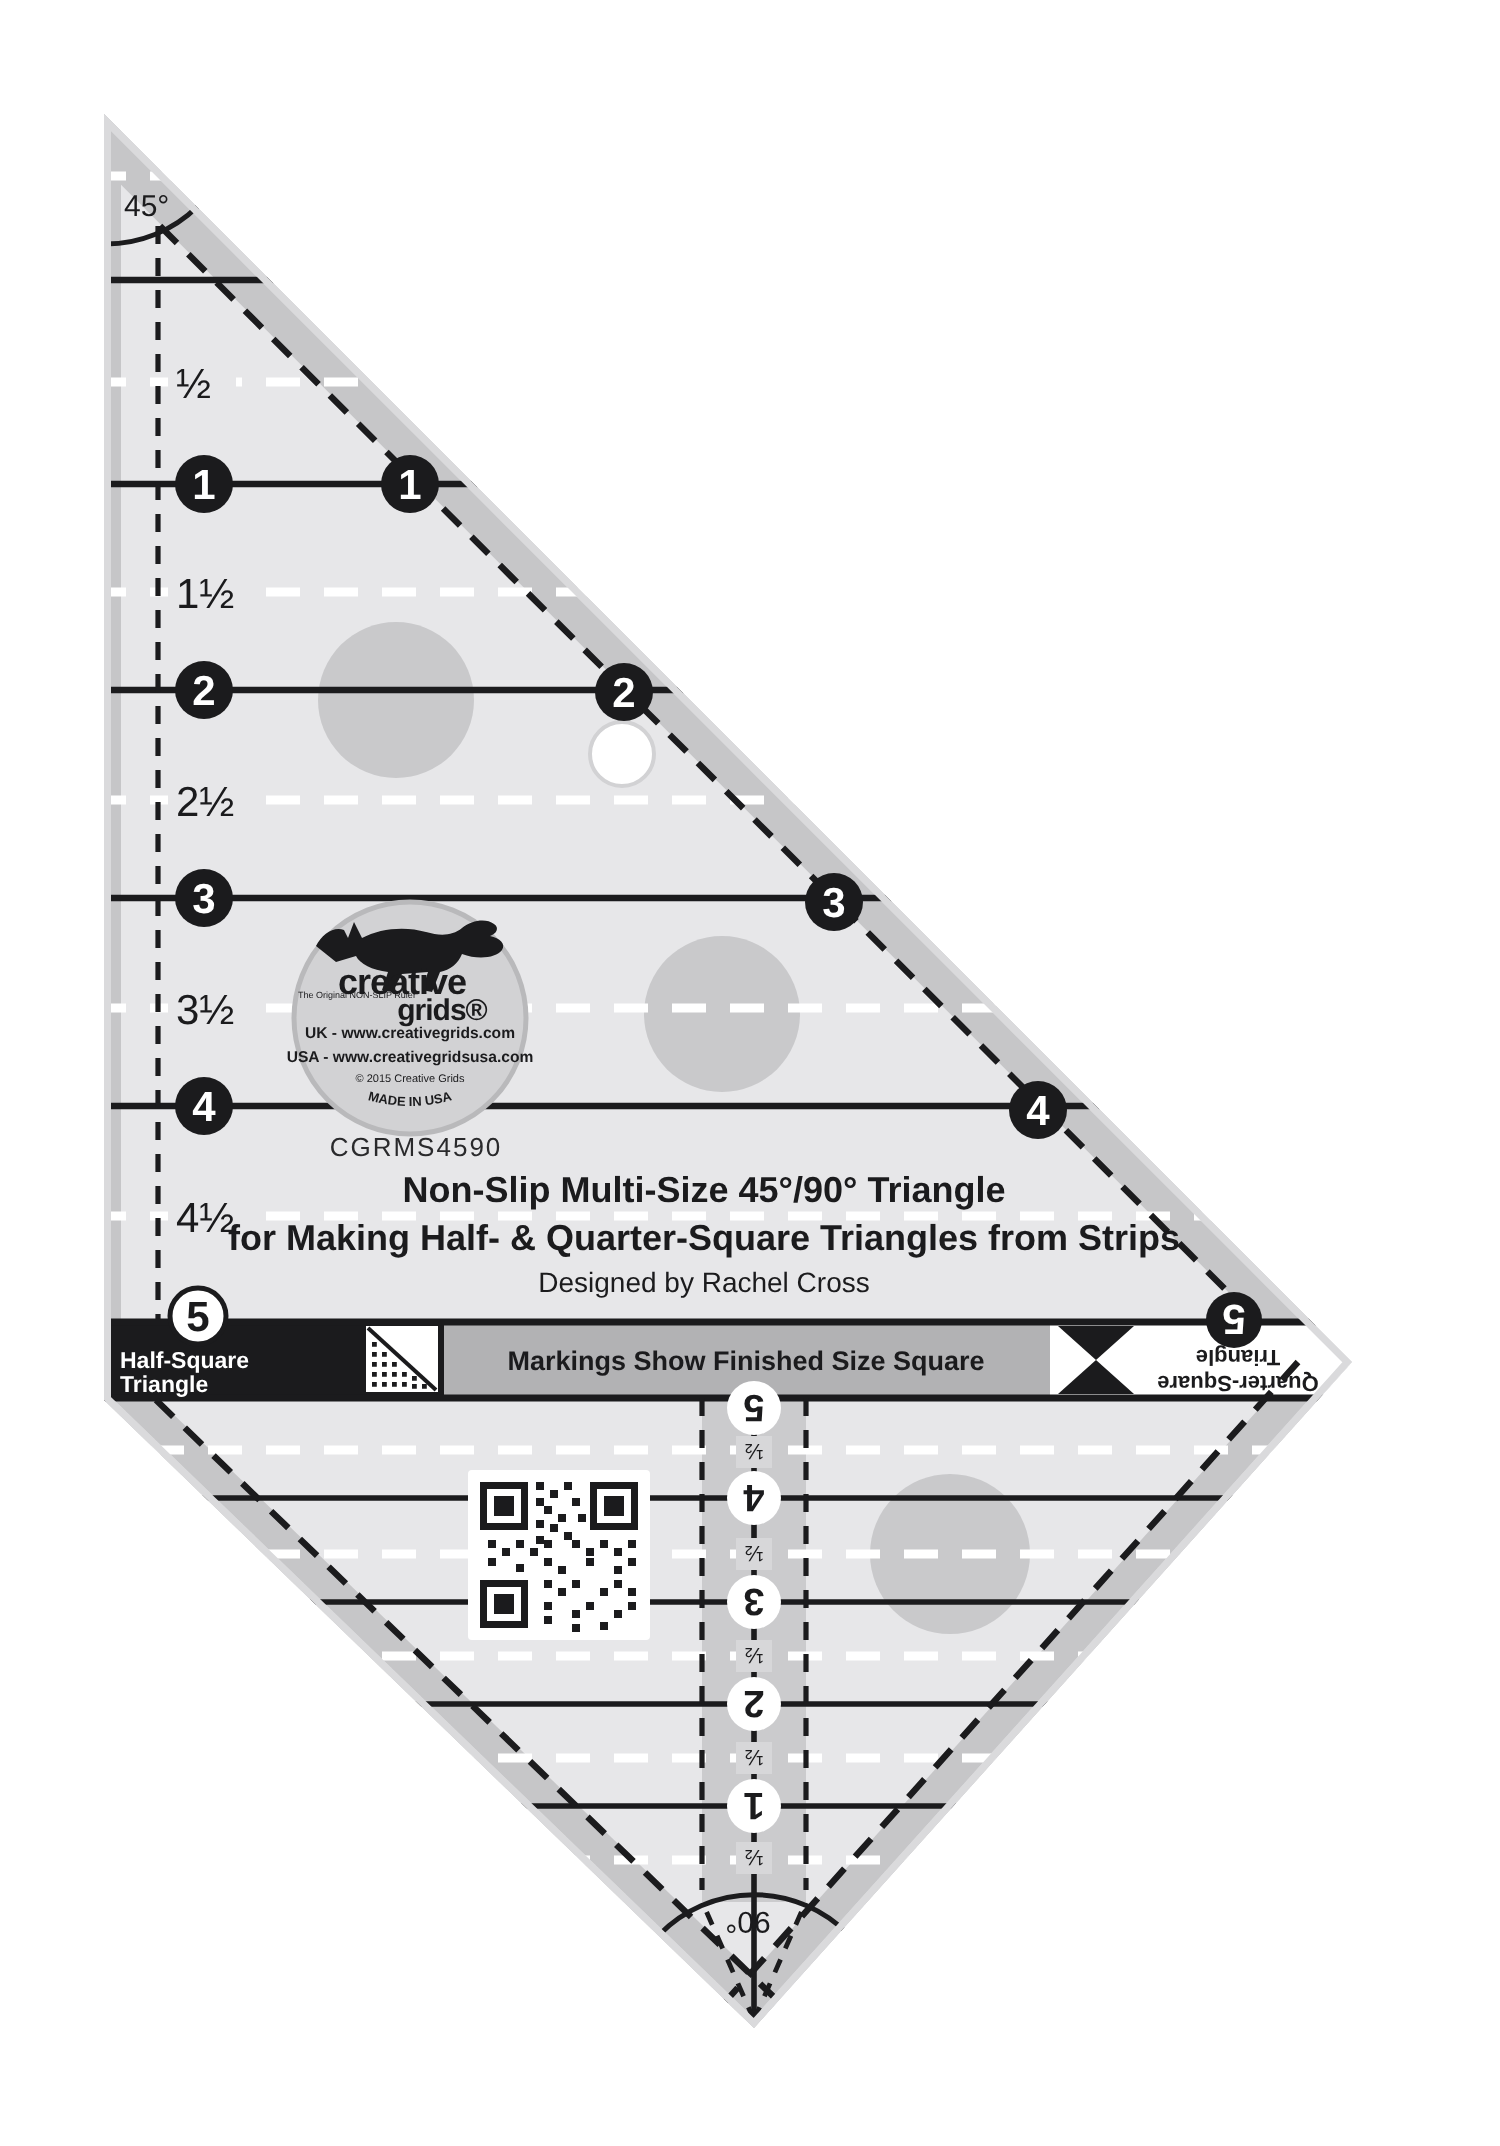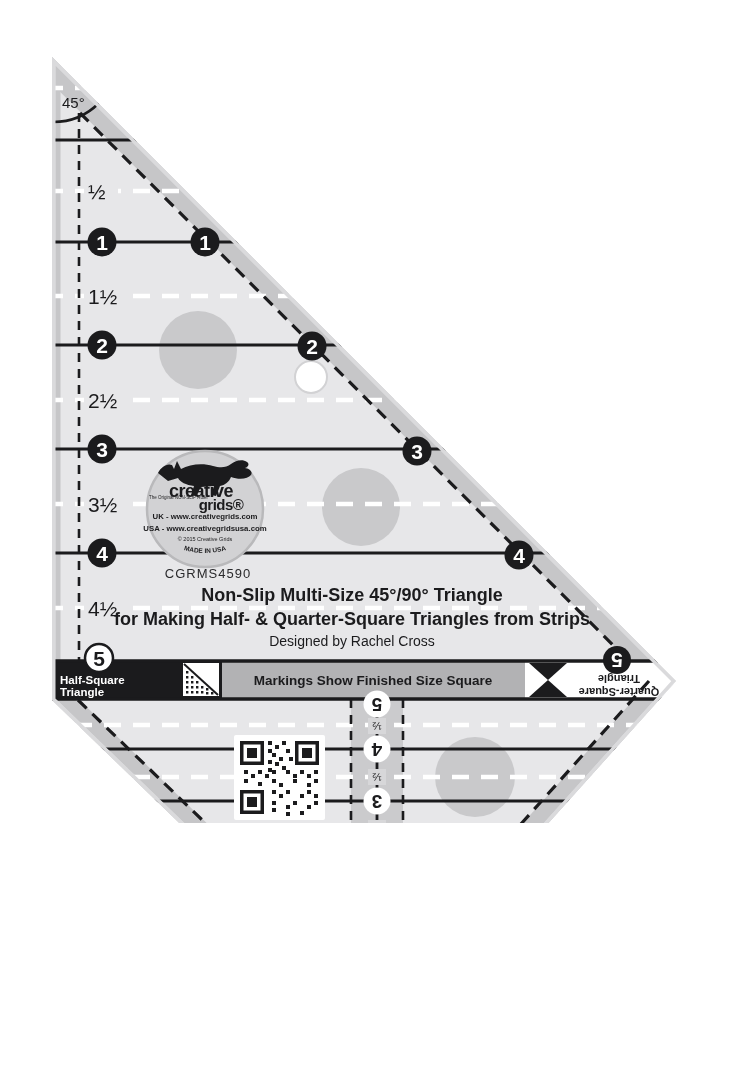--- a/index.html
+++ b/index.html
@@ -1,16 +1,16 @@
 <!DOCTYPE html>
 <html><head>
 <meta charset="utf-8">
 <style>
   html,body{margin:0;padding:0;background:#ffffff;}
-  .stage{width:750px;height:823px;position:relative;background:#fff;}
+  .stage{width:750px;height:1073px;position:relative;background:#fff;}
   text{font-family:"Liberation Sans",sans-serif;fill:#1b1b1d;}
   .halflbl{font-size:21px;}
   .cnum{font-size:21px;font-weight:bold;fill:#ffffff;text-anchor:middle;}
   .cnumb{font-size:21px;font-weight:bold;fill:#1b1b1d;text-anchor:middle;}
   .bnum{font-size:19px;font-weight:bold;fill:#1b1b1d;text-anchor:middle;}
   .angle{font-size:15px;}
   .title1{font-size:18px;font-weight:bold;text-anchor:middle;}
   .title3{font-size:14px;text-anchor:middle;}
   .sku{font-size:13px;letter-spacing:1px;text-anchor:middle;fill:#2a2a2c;}
   .barw{font-size:11.5px;font-weight:bold;fill:#ffffff;}

